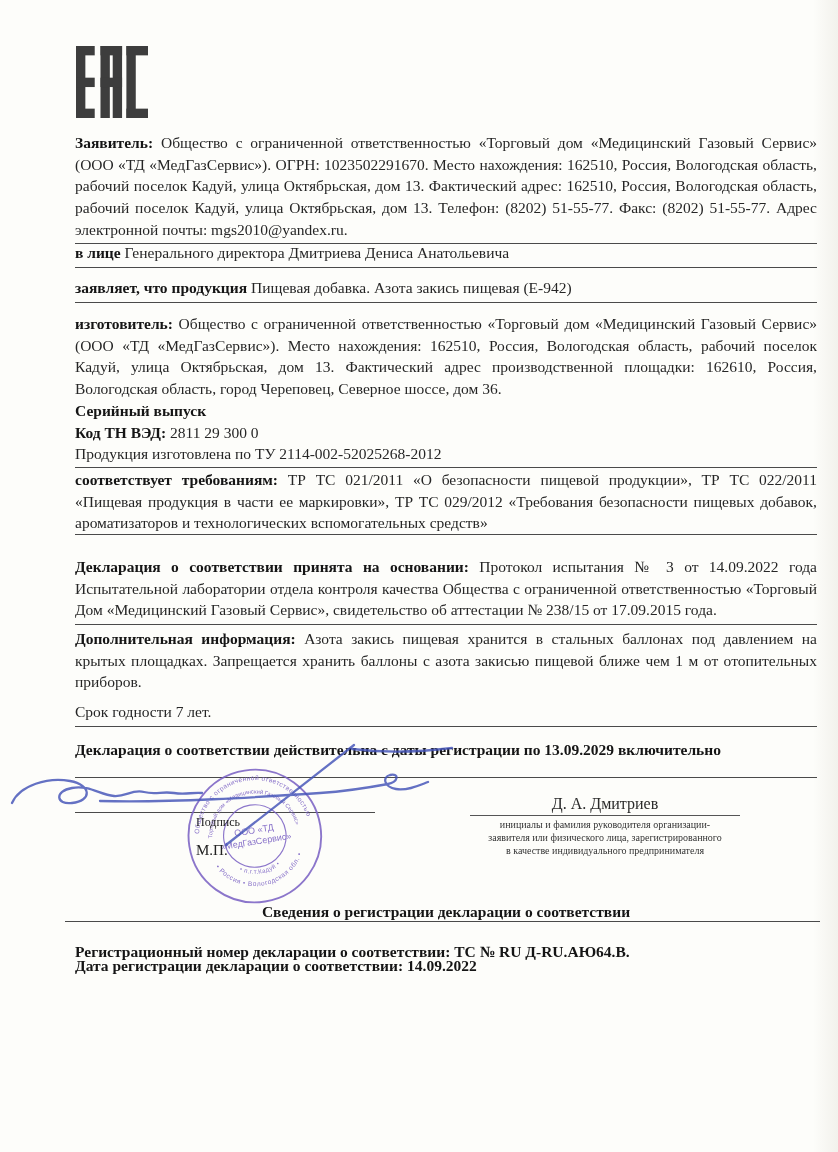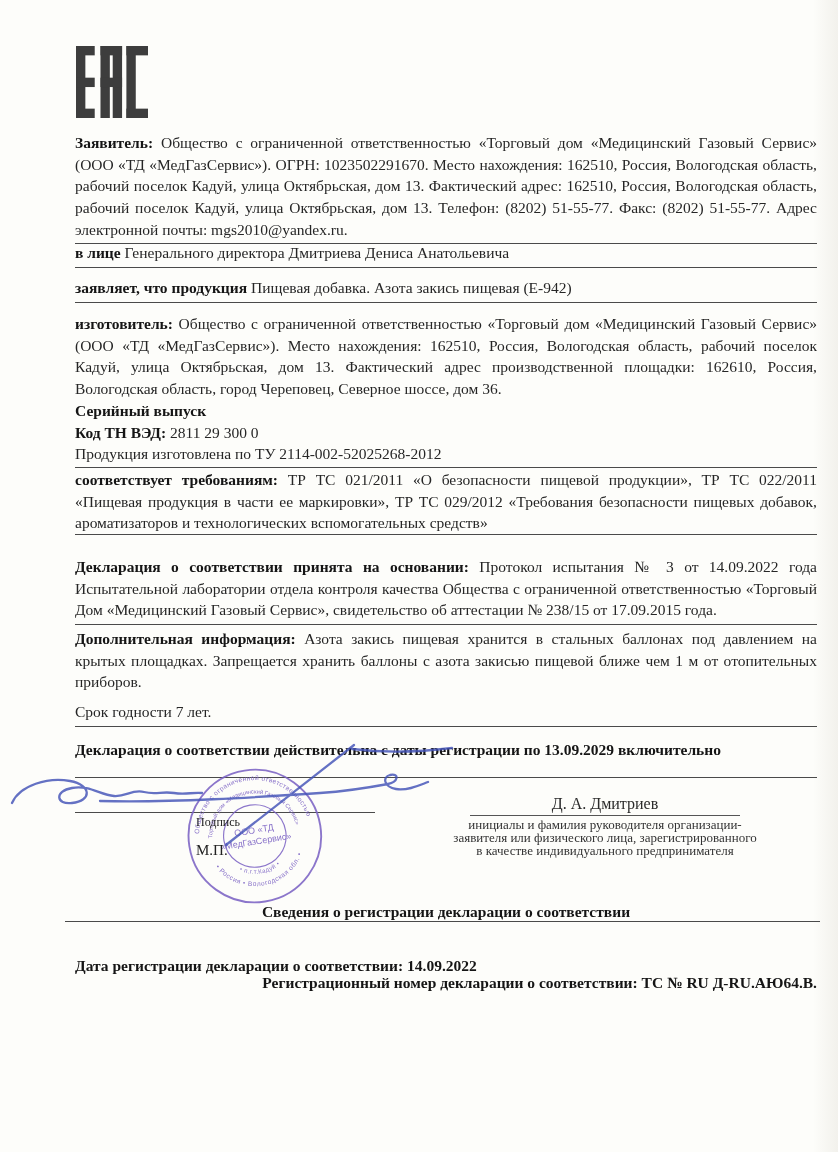--- a/index.html
+++ b/index.html
@@ -16,21 +16,21 @@
   .eac{position:absolute;left:76px;top:45px;width:72px;height:74px;}
   .title{position:absolute;left:0;top:52px;width:100%;text-align:center;
          font-size:21px;line-height:25px;letter-spacing:.5px;color:#2a2a2a;}
   .single{padding-bottom:3px;}
   .reg-head{text-align:center;font-weight:bold;color:#151515;}
   .rule{position:absolute;border-top:1.7px solid #4a4a4a;}
   .bold-line{font-weight:bold;color:#151515;}
   .sig-name{position:absolute;left:470px;top:795px;width:270px;text-align:center;
             font-size:16px;color:#2a2a2a;border-bottom:1.4px solid #555;padding-bottom:2px;}
   .sig-caption{position:absolute;left:448px;top:818px;width:314px;text-align:center;
-               font-size:13px;line-height:13px;color:#333;}
+               font-size:10px;line-height:13px;color:#333;}
   .podpis{position:absolute;left:196px;top:815px;font-size:12px;color:#222;}
   .mp{position:absolute;left:196px;top:842px;font-size:15px;color:#222;}
   .stamp{position:absolute;left:178px;top:765px;width:154px;height:144px;transform:rotate(-9deg);}
   .sig-overlay{position:absolute;left:0;top:735px;width:520px;height:178px;pointer-events:none;}
   svg text{font-family:"Liberation Sans","DejaVu Sans",sans-serif;}
 </style>
 </head>
 <body>
 
 <div class="page">
@@ -153,21 +153,21 @@
   <div class="sig-name">Д. А. Дмитриев</div>
   <div class="sig-caption">
     <div>инициалы и фамилия руководителя организации-</div>
     <div>заявителя или физического лица, зарегистрированного</div>
     <div>в качестве индивидуального предпринимателя</div>
   </div>
 
   <div class="sec reg-head" style="top:901px;">Сведения о регистрации декларации о соответствии</div>
   <div class="rule" style="left:65px;top:921px;width:755px;"></div>
 
-  <div class="sec bold-line" style="top:972px;text-align:right;">
+  <div class="sec bold-line" style="top:941px;">
     <span>Регистрационный номер декларации о соответствии:</span>
     <span>ТС № RU Д-RU.АЮ64.В.</span>
   </div>
   <div class="sec bold-line" style="top:955px;">
     <span>Дата регистрации декларации о соответствии:</span>
     <span>14.09.2022</span>
   </div>
 
 </div>
 

